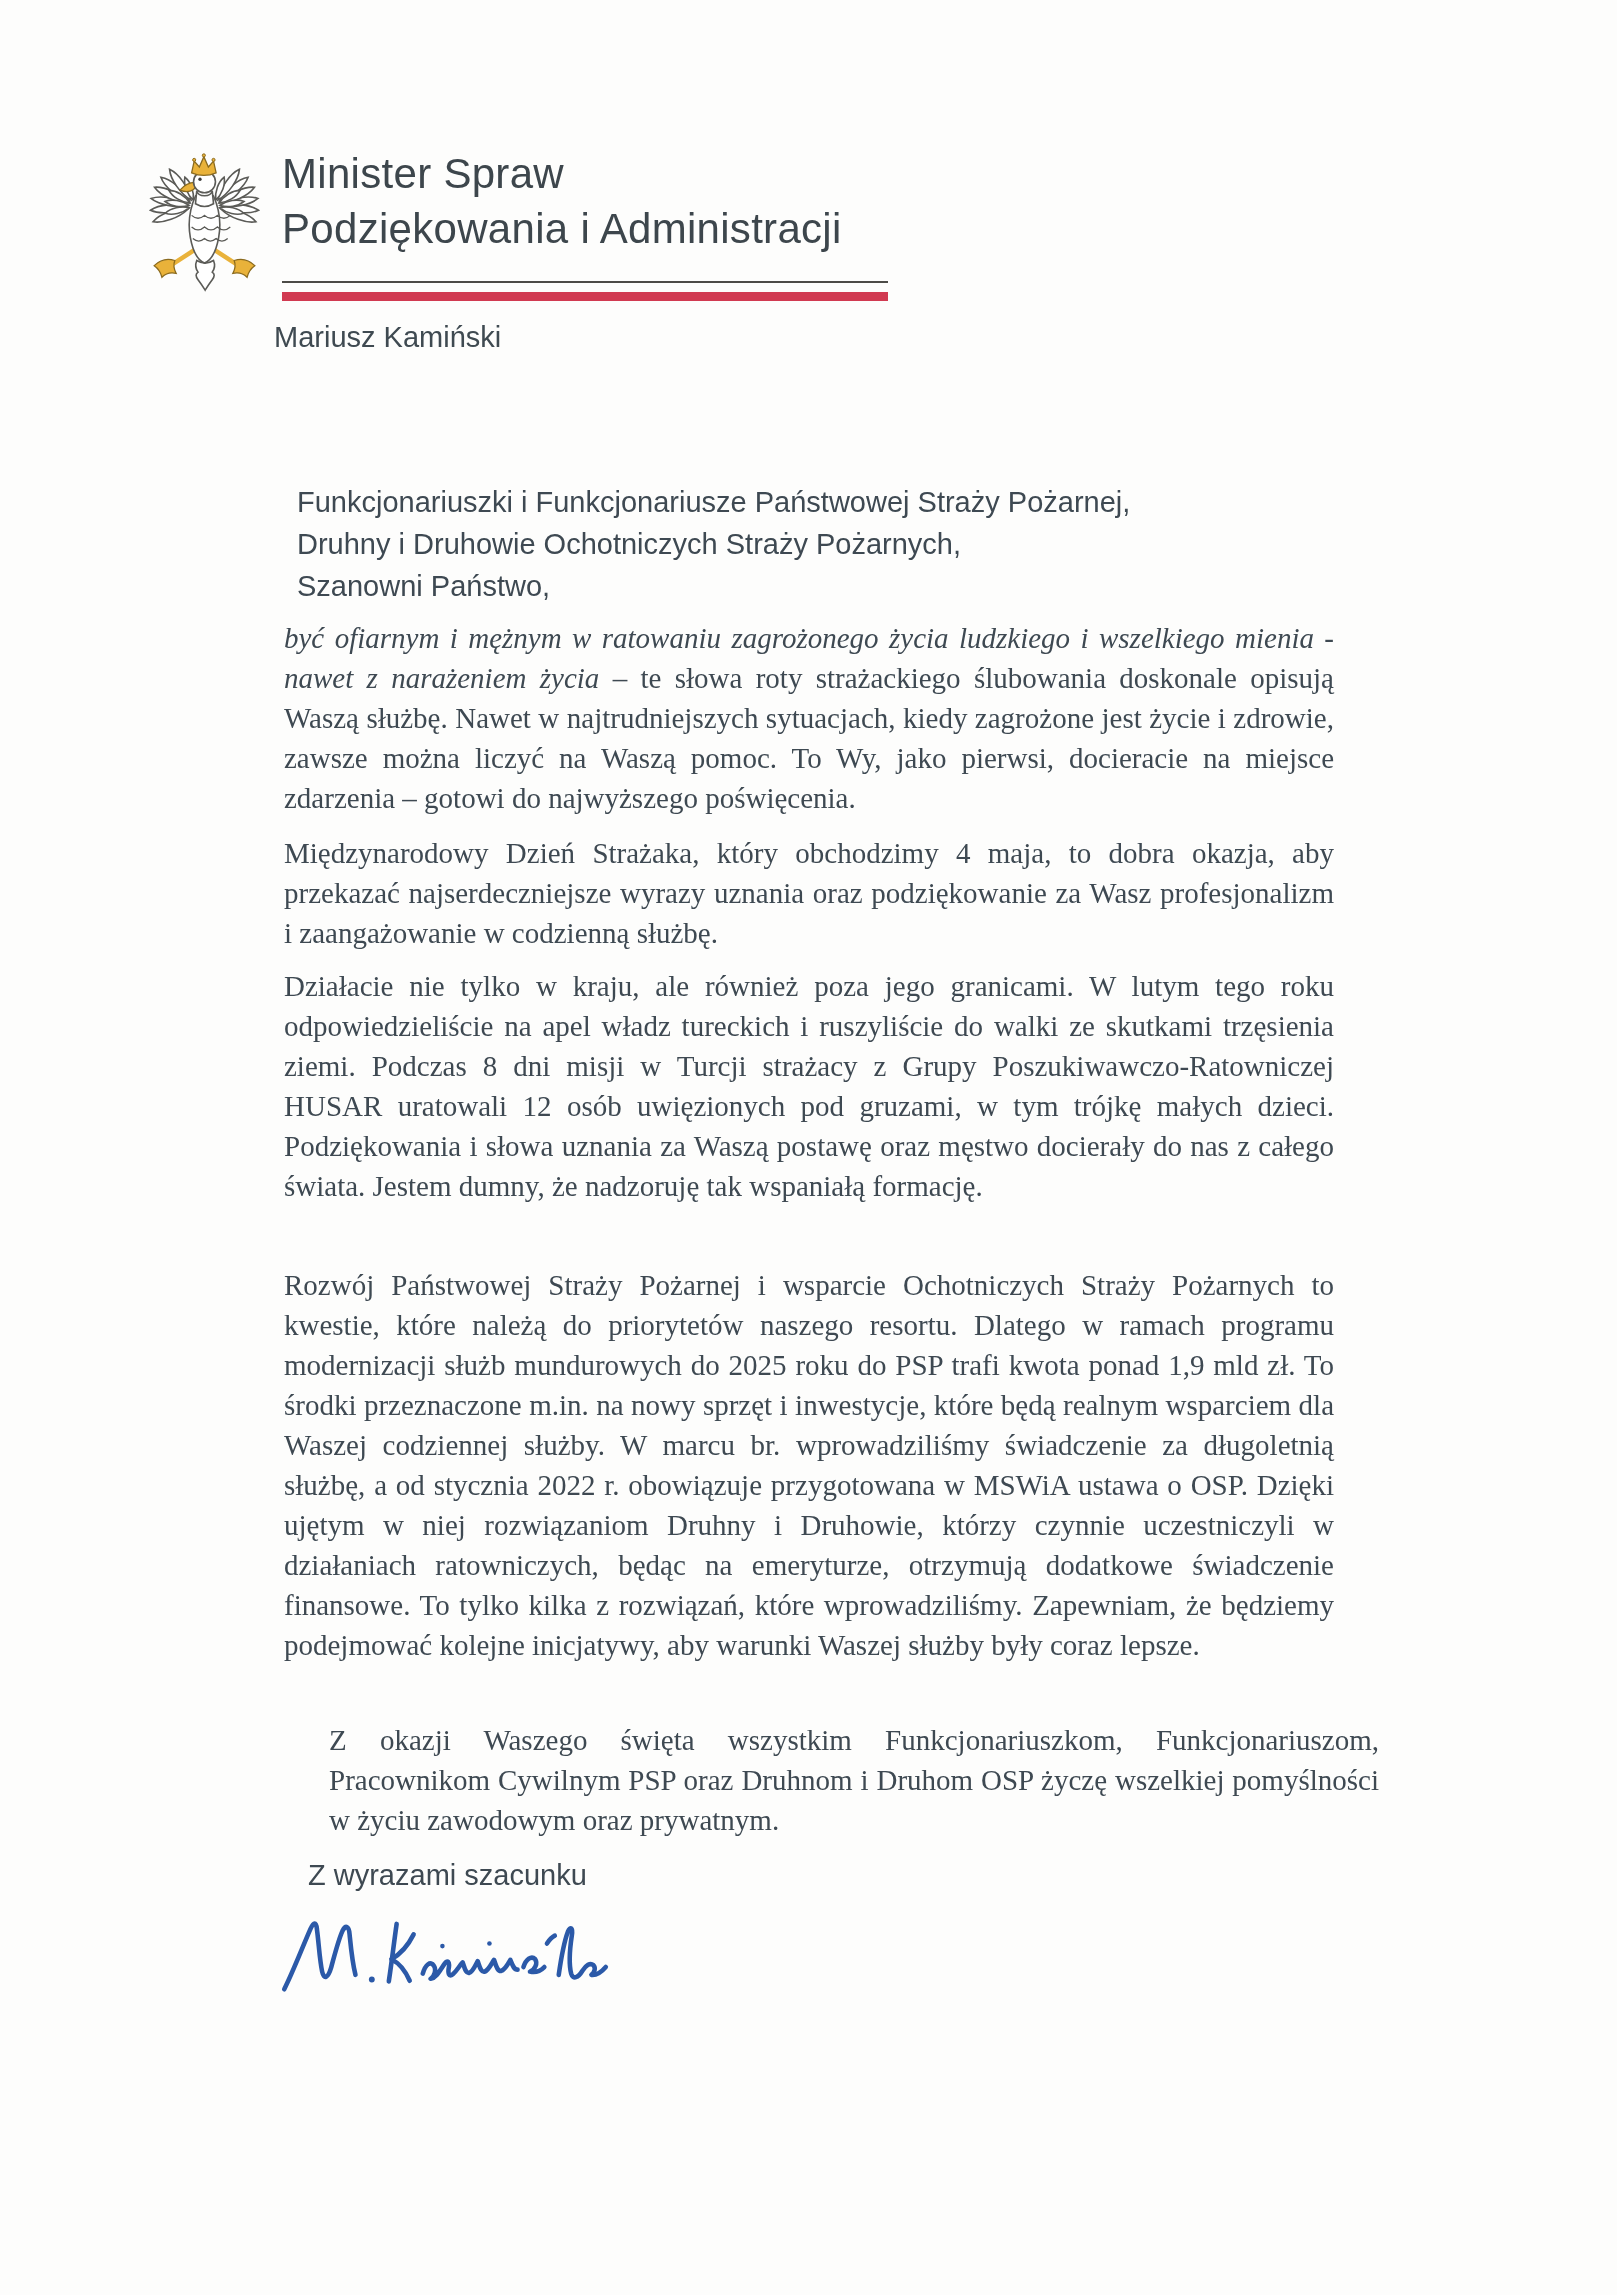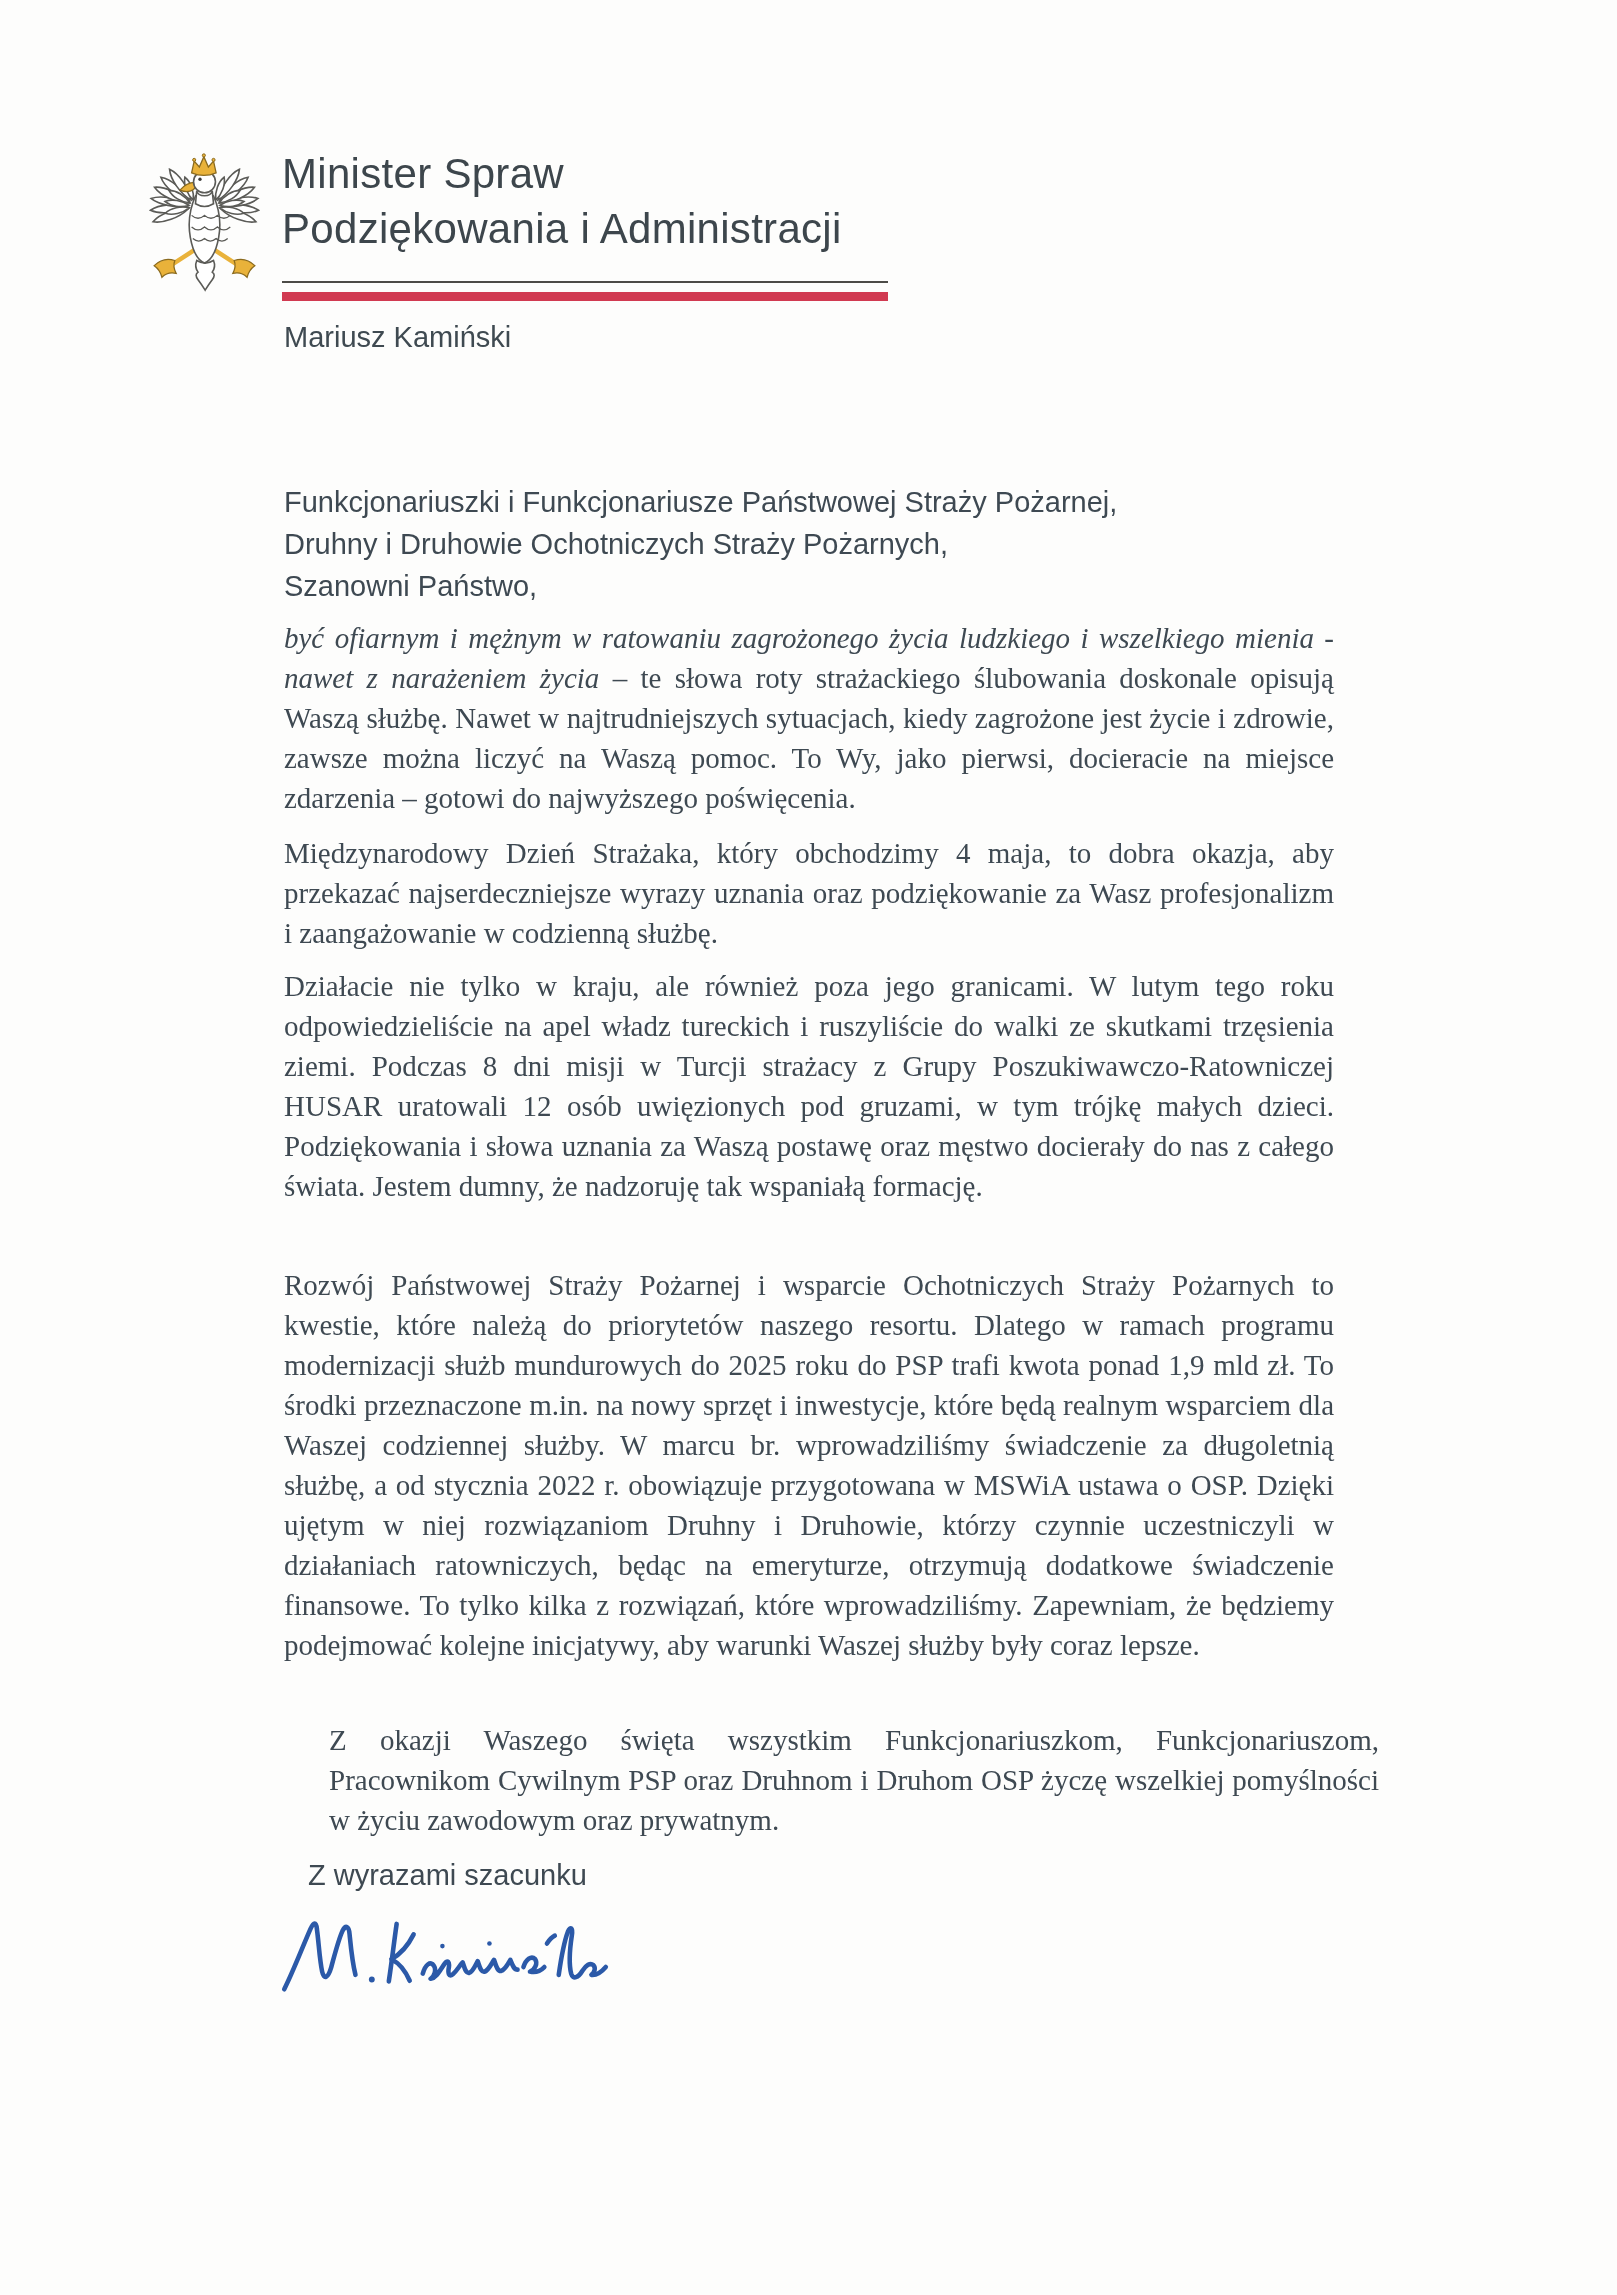--- a/index.html
+++ b/index.html
@@ -45,35 +45,35 @@
   .header-stripe {
     position: absolute;
     left: 282px;
     top: 292px;
     width: 606px;
     height: 9px;
     background: #d13a51;
   }
   .minister-name {
     position: absolute;
-    left: 284px;
+    left: 274px;
     top: 321px;
     font-size: 29px;
     color: #3f4a51;
     white-space: nowrap;
   }
   
   .block {
     position: absolute;
     left: 284px;
     width: 1050px;
     font-size: 29px;
     color: #3e4952;
   }
-  .salutation { top: 481px; line-height: 42px; }
+  .salutation { top: 481px; line-height: 42px; margin-left: 13px; }
   .salutation p { margin: 0; }
   .para {
     text-align: justify;
     line-height: 40px;
     margin: 0;
     font-family: Liberation Serif, serif;
   }
   .p1 { top: 618px; }
   .p2 { top: 833px; }
   .p3 { top: 966px; }

